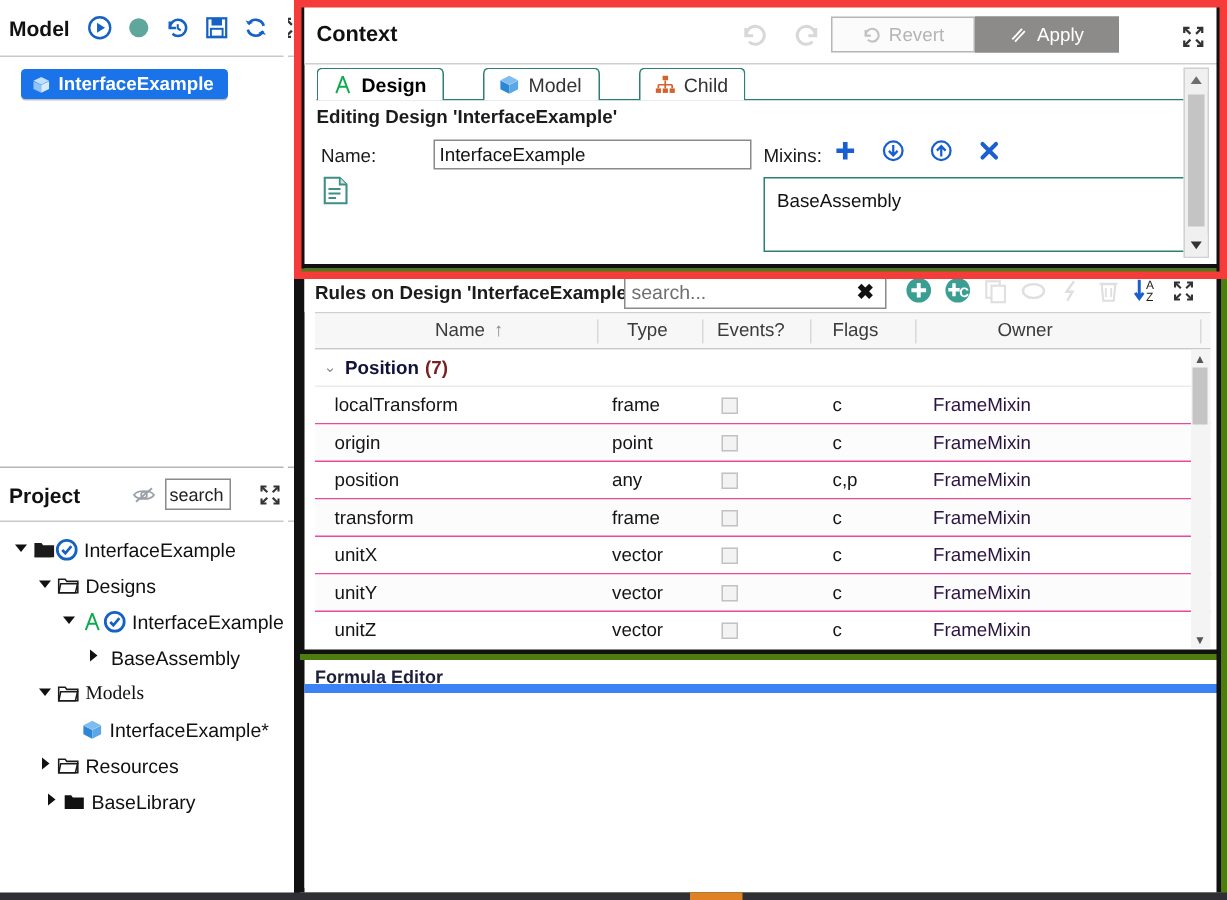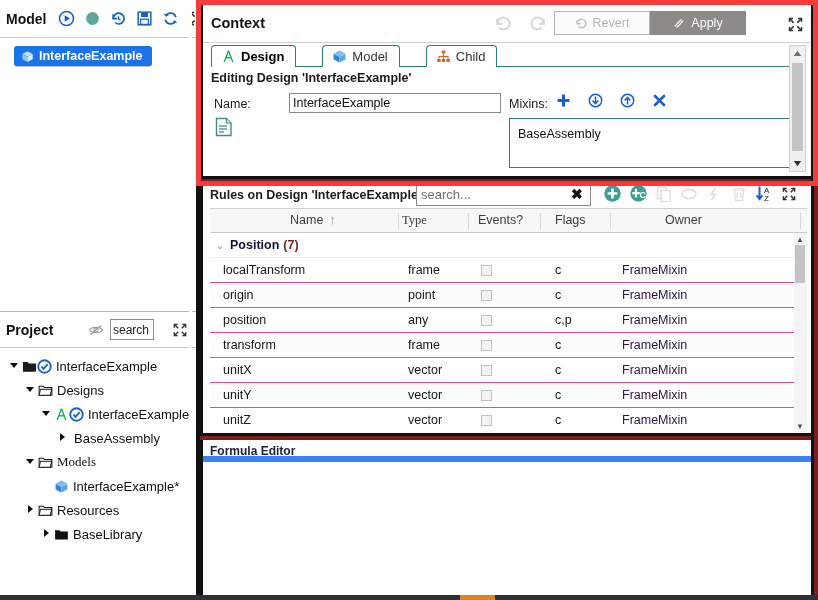--- a/index.html
+++ b/index.html
@@ -53,21 +53,21 @@
   #tree { position:absolute; left:0; top:36px; width:196px; height:253px; padding-top:6px; overflow:hidden; }
   .tnode { display:flex; align-items:center; height:24px; white-space:nowrap; font-size:13px; color:#101010; }
   .tw { width:14px; height:14px; flex:0 0 14px; display:inline-block; }
   .tlabel { margin-left:4px; }
 
   
   #vdiv { left:196px; top:0; width:4px; height:600px; background:#111; }
   #vdiv2 { left:189px; top:0; width:3px; height:600px; background:#fff; }
 
   
-  #right { left:200px; top:0; width:618px; height:600px; background:#7f1d1d; }
+  #right { left:200px; top:0; width:618px; height:600px; background:#4d7c0f; }
 
   
   #ctx { position:absolute; left:0; top:3px; width:614px; height:176px; background:#fff;
          border-left:3px solid #111; border-bottom:3px solid #111; }
   #ctx-head { position:absolute; left:0; top:0; width:611px; height:40px; background:#fff; border-bottom:1px solid #cfcfcf; }
   #ctx-head .panel-title { position:absolute; left:8px; top:12px; font-size:14.5px; }
   #ctx-undo { position:absolute; left:290px; top:11px; width:20px; height:20px; }
   #ctx-redo { position:absolute; left:325px; top:11px; width:20px; height:20px; }
   #btn-revert {
     position:absolute; left:351px; top:8px; width:96px; height:24px;
@@ -365,21 +365,21 @@
             </svg>
           </span>
           <span style="display: inline-flex; align-items: center; flex: 0 0 auto;">
             <svg width="15" height="15" viewBox="0 0 16 16">
               <path d="M1.2 3.4h4.6l1.2 1.5H14.8v8.1H1.2z" fill="none" stroke="#1b1b1b" stroke-width="1.1"></path>
               <path d="M2.6 6.6h12l-1.5 6.4H1.3z" fill="#fff" stroke="#1b1b1b" stroke-width="1.1"></path>
             </svg>
           </span>
           <span class="tlabel">Resources</span>
         </div>
-        <div class="tnode" style="padding-left: 40px; align-items: center;">
+        <div class="tnode" style="padding-left: 28px; align-items: center;">
           <span class="tw">
             <svg width="12" height="12" viewBox="0 0 12 12">
               <path d="M4 2 L4 10 L9 6 Z" fill="#111"></path>
             </svg>
           </span>
           <span style="display: inline-flex; align-items: center; flex: 0 0 auto;">
             <svg width="15" height="15" viewBox="0 0 16 16">
               <path d="M1.2 3.4h4.6l1.2 1.5H14.8v8.3H1.2z" fill="#111"></path>
             </svg>
           </span>
@@ -609,21 +609,21 @@
                   <path d="M3 14 L6.6 10.4"></path>
                 </g>
               </svg>
           </span>
         </div>
       </div>
 
       <div id="tbl">
         <div id="thead">
             <div class="th" style="left: 80px;"><span>Name</span><span style="margin-left: 6px; color: rgb(138, 138, 138);">↑</span></div>
-            <div class="th" style="left: 192px; font-family: Liberation Serif, serif;"><span>Type</span></div>
+            <div class="th" style="left: 208px;"><span>Type</span></div>
             <div class="th" style="left: 268px;"><span>Events?</span></div>
             <div class="th" style="left: 345px;"><span>Flags</span></div>
             <div class="th" style="left: 455px;"><span>Owner</span></div>
             <div class="sep" style="left: 188px;"></div>
             <div class="sep" style="left: 258px;"></div>
             <div class="sep" style="left: 330px;"></div>
             <div class="sep" style="left: 400px;"></div>
             <div class="sep" style="left: 590px;"></div>
           </div>
         <div id="tbody">

